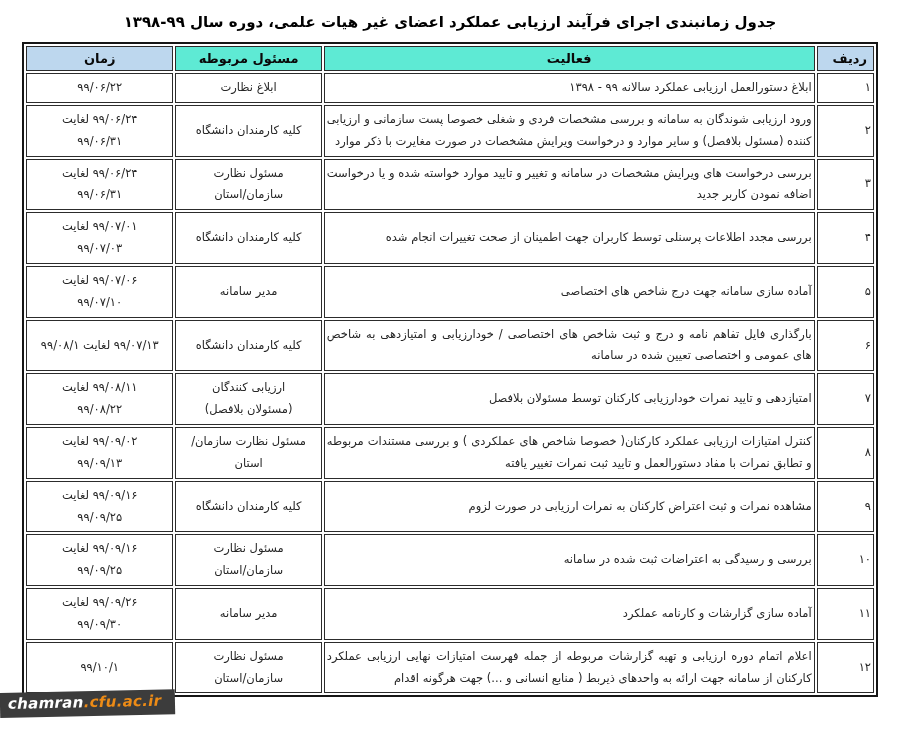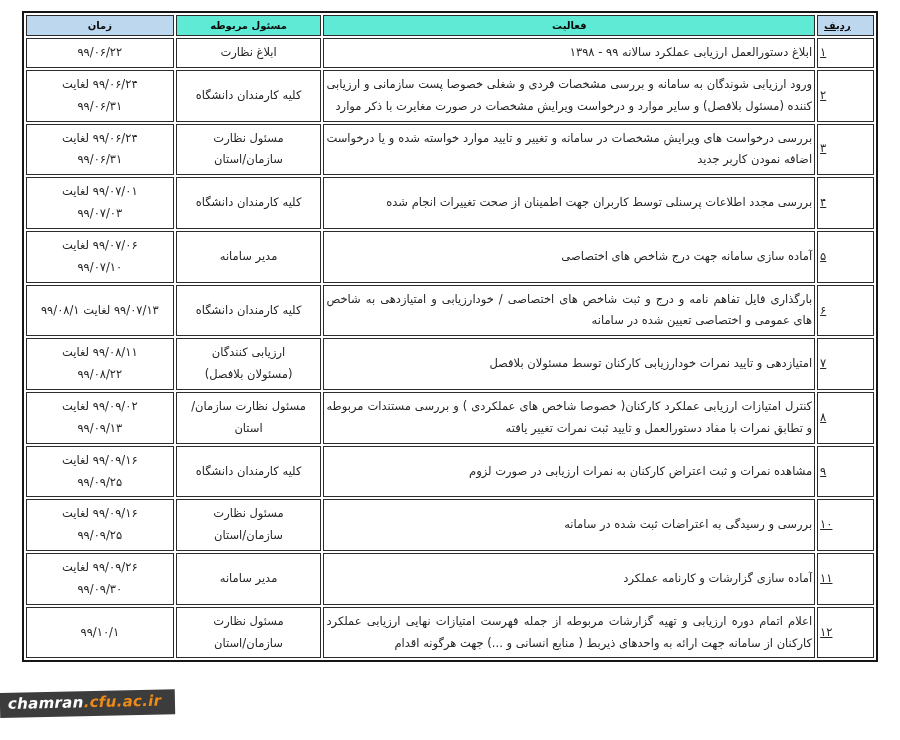--- a/index.html
+++ b/index.html
@@ -29,34 +29,34 @@
     border-collapse: separate;
     border-spacing: 2px;
     border: 2px solid #161616;
     background: #fff;
   }
   th, td {
     border: 1px solid #2c2c2c;
     background: #fff;
   }
   th {
-    font-size: 10px;
+    font-size: 13px;
     font-weight: bold;
     padding: 4px 6px;
     color: #0a0a0a;
     text-align: center;
   }
   td {
     font-size: 11.5px;
     line-height: 1.9;
     padding: 3px 2px;
     vertical-align: middle;
     color: #262626;
   }
-  .col-num     { width: 44px;  text-align: left; text-decoration: underline; }
+  .col-num     { width: 44px;  text-align: right; }
   .col-activity{ width: 506px; }
   .col-resp    { width: 138px; text-align: center; }
   .col-time    { width: 140px; text-align: center; }
   td.col-activity {
     text-align: justify;
     text-align-last: auto;
   }
   .watermark {
     position: absolute;
     left: 0;
@@ -71,20 +71,21 @@
     transform-origin: left center;
     letter-spacing: 0.3px;
     white-space: nowrap;
   }
 </style>
 </head>
 <body>
 
 <div class="page">
 
+  <div class="title">جدول زمانبندی اجرای فرآیند ارزیابی عملکرد اعضای غیر هیات علمی، دوره سال ۹۹-۱۳۹۸</div>
 
   <table class="schedule">
     <thead>
       <tr>
         <th class="col-num" style="background: rgb(189, 215, 238);">ردیف</th>
         <th class="col-activity" style="background: #5eead4;">فعالیت</th>
         <th class="col-resp" style="background: #5eead4;">مسئول مربوطه</th>
         <th class="col-time" style="background: rgb(189, 215, 238);">زمان</th>
       </tr>
     </thead>

